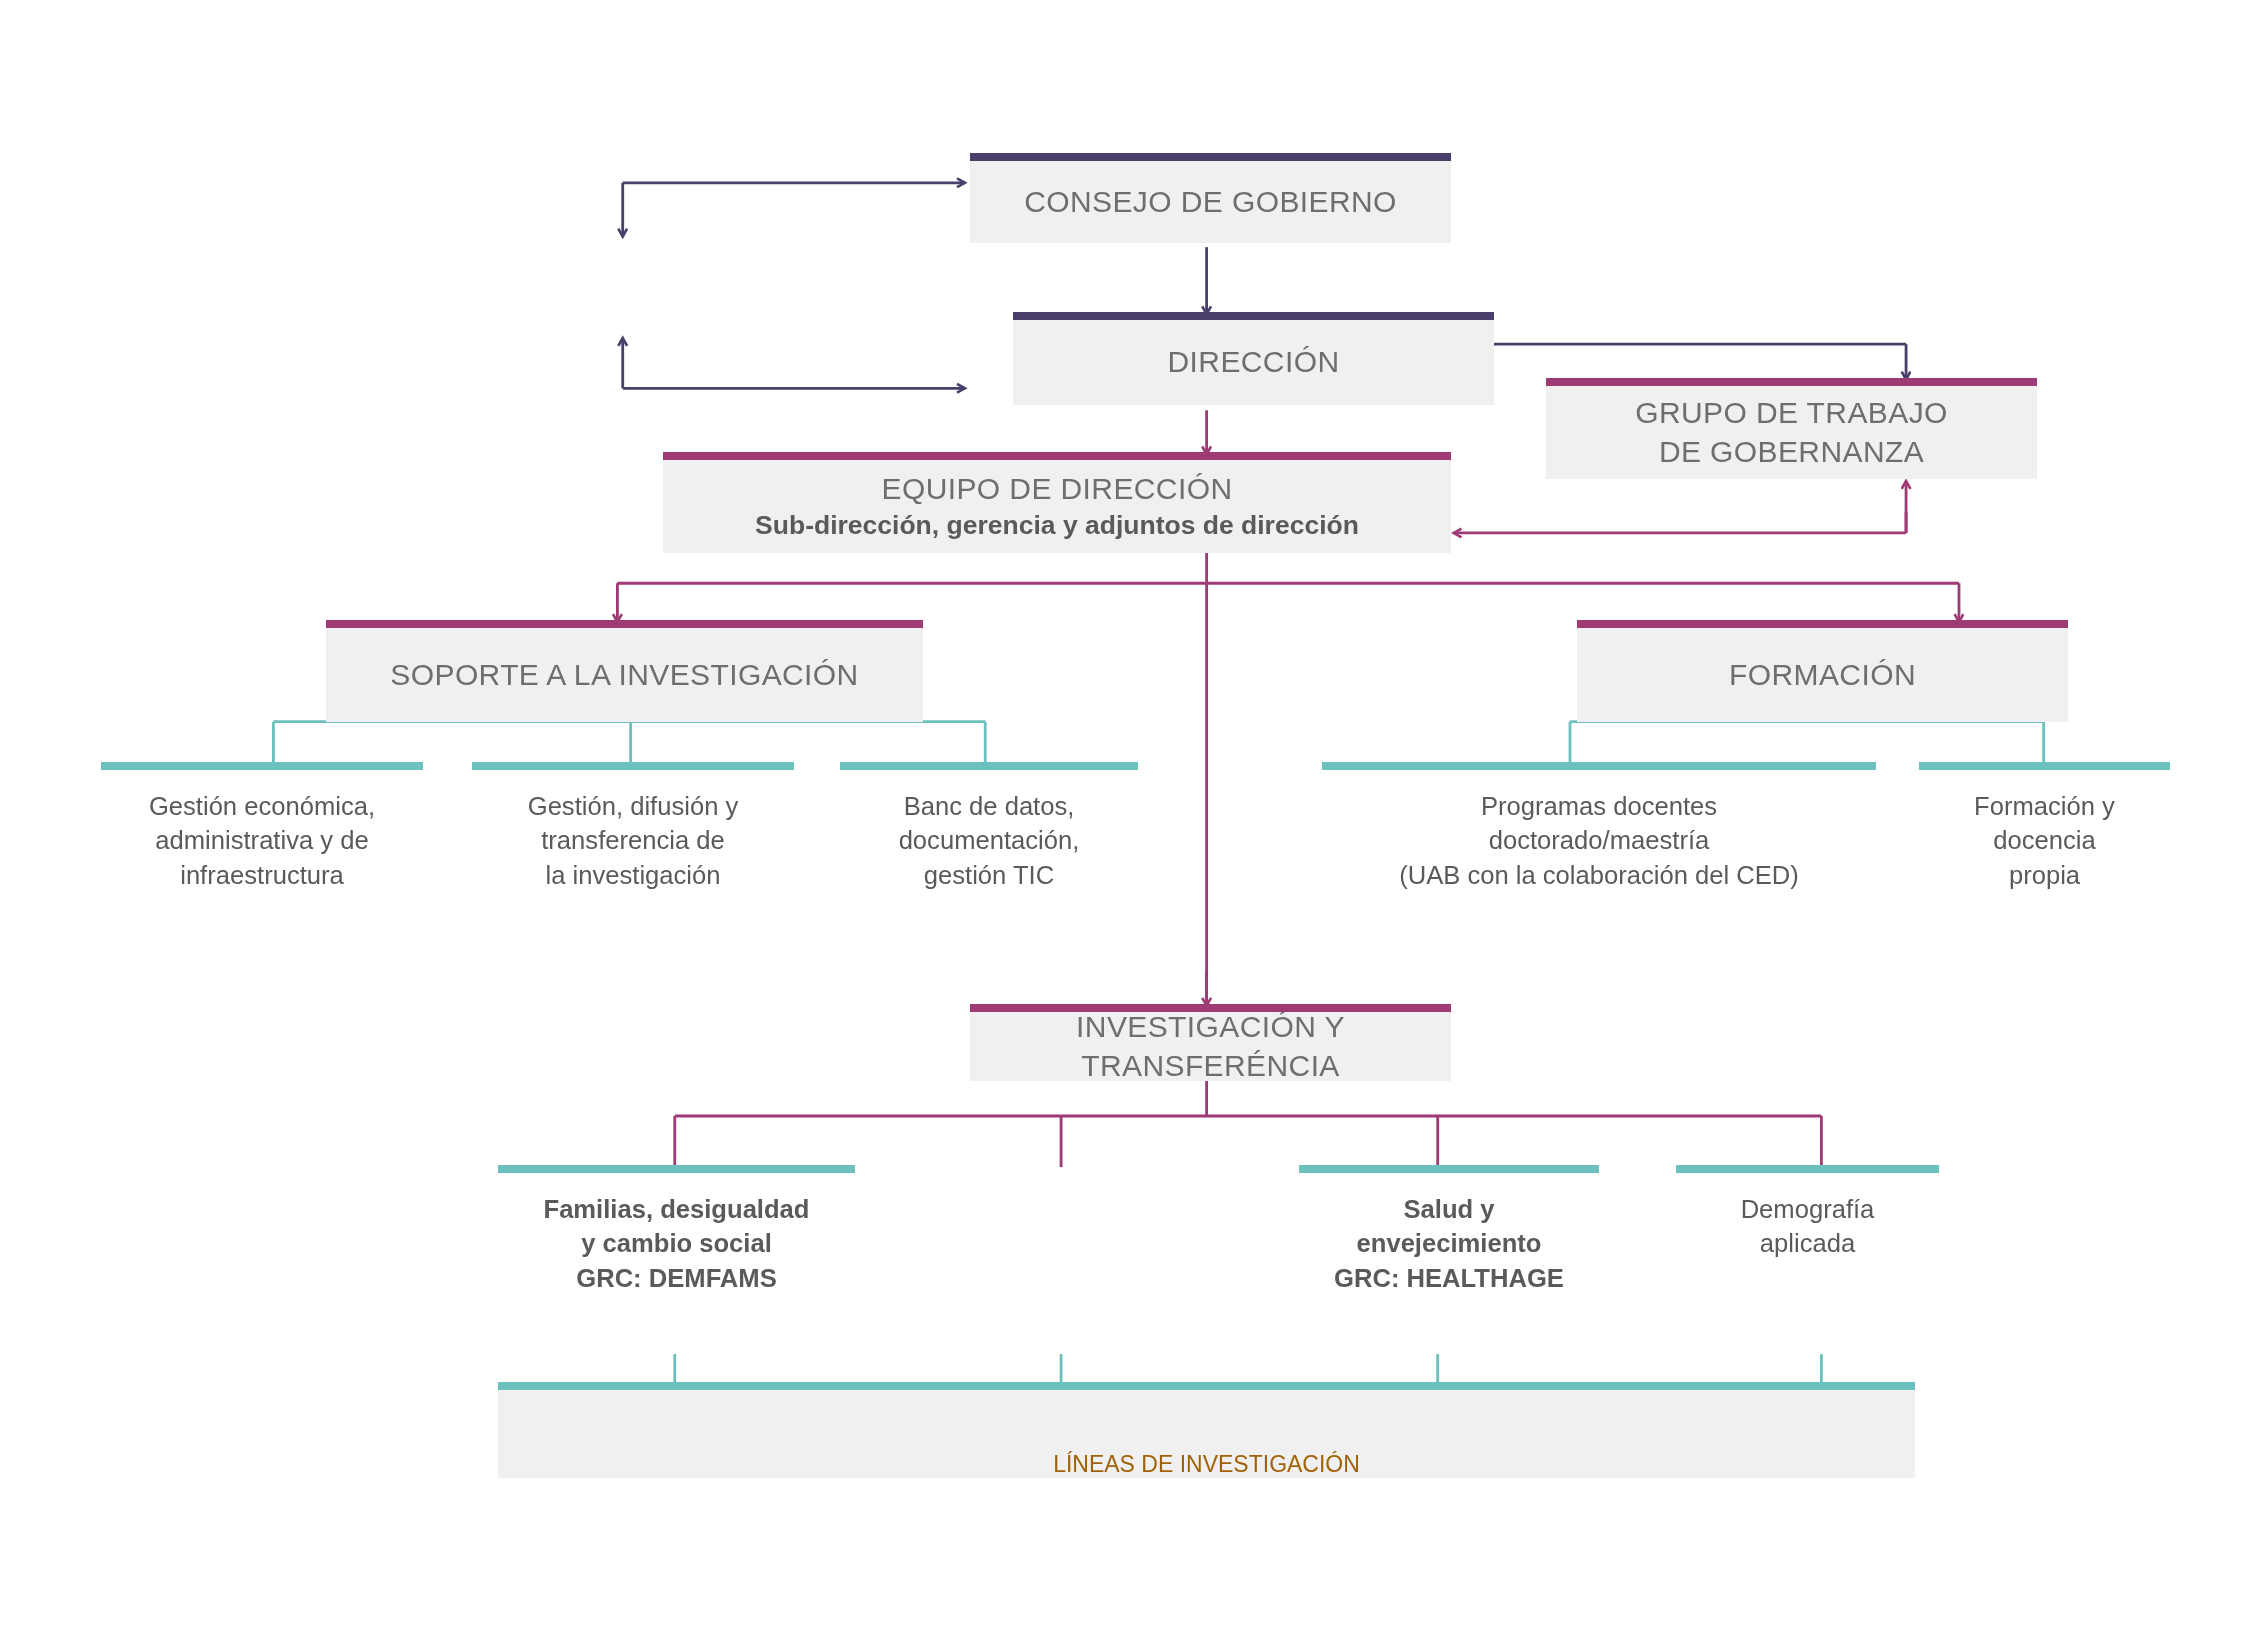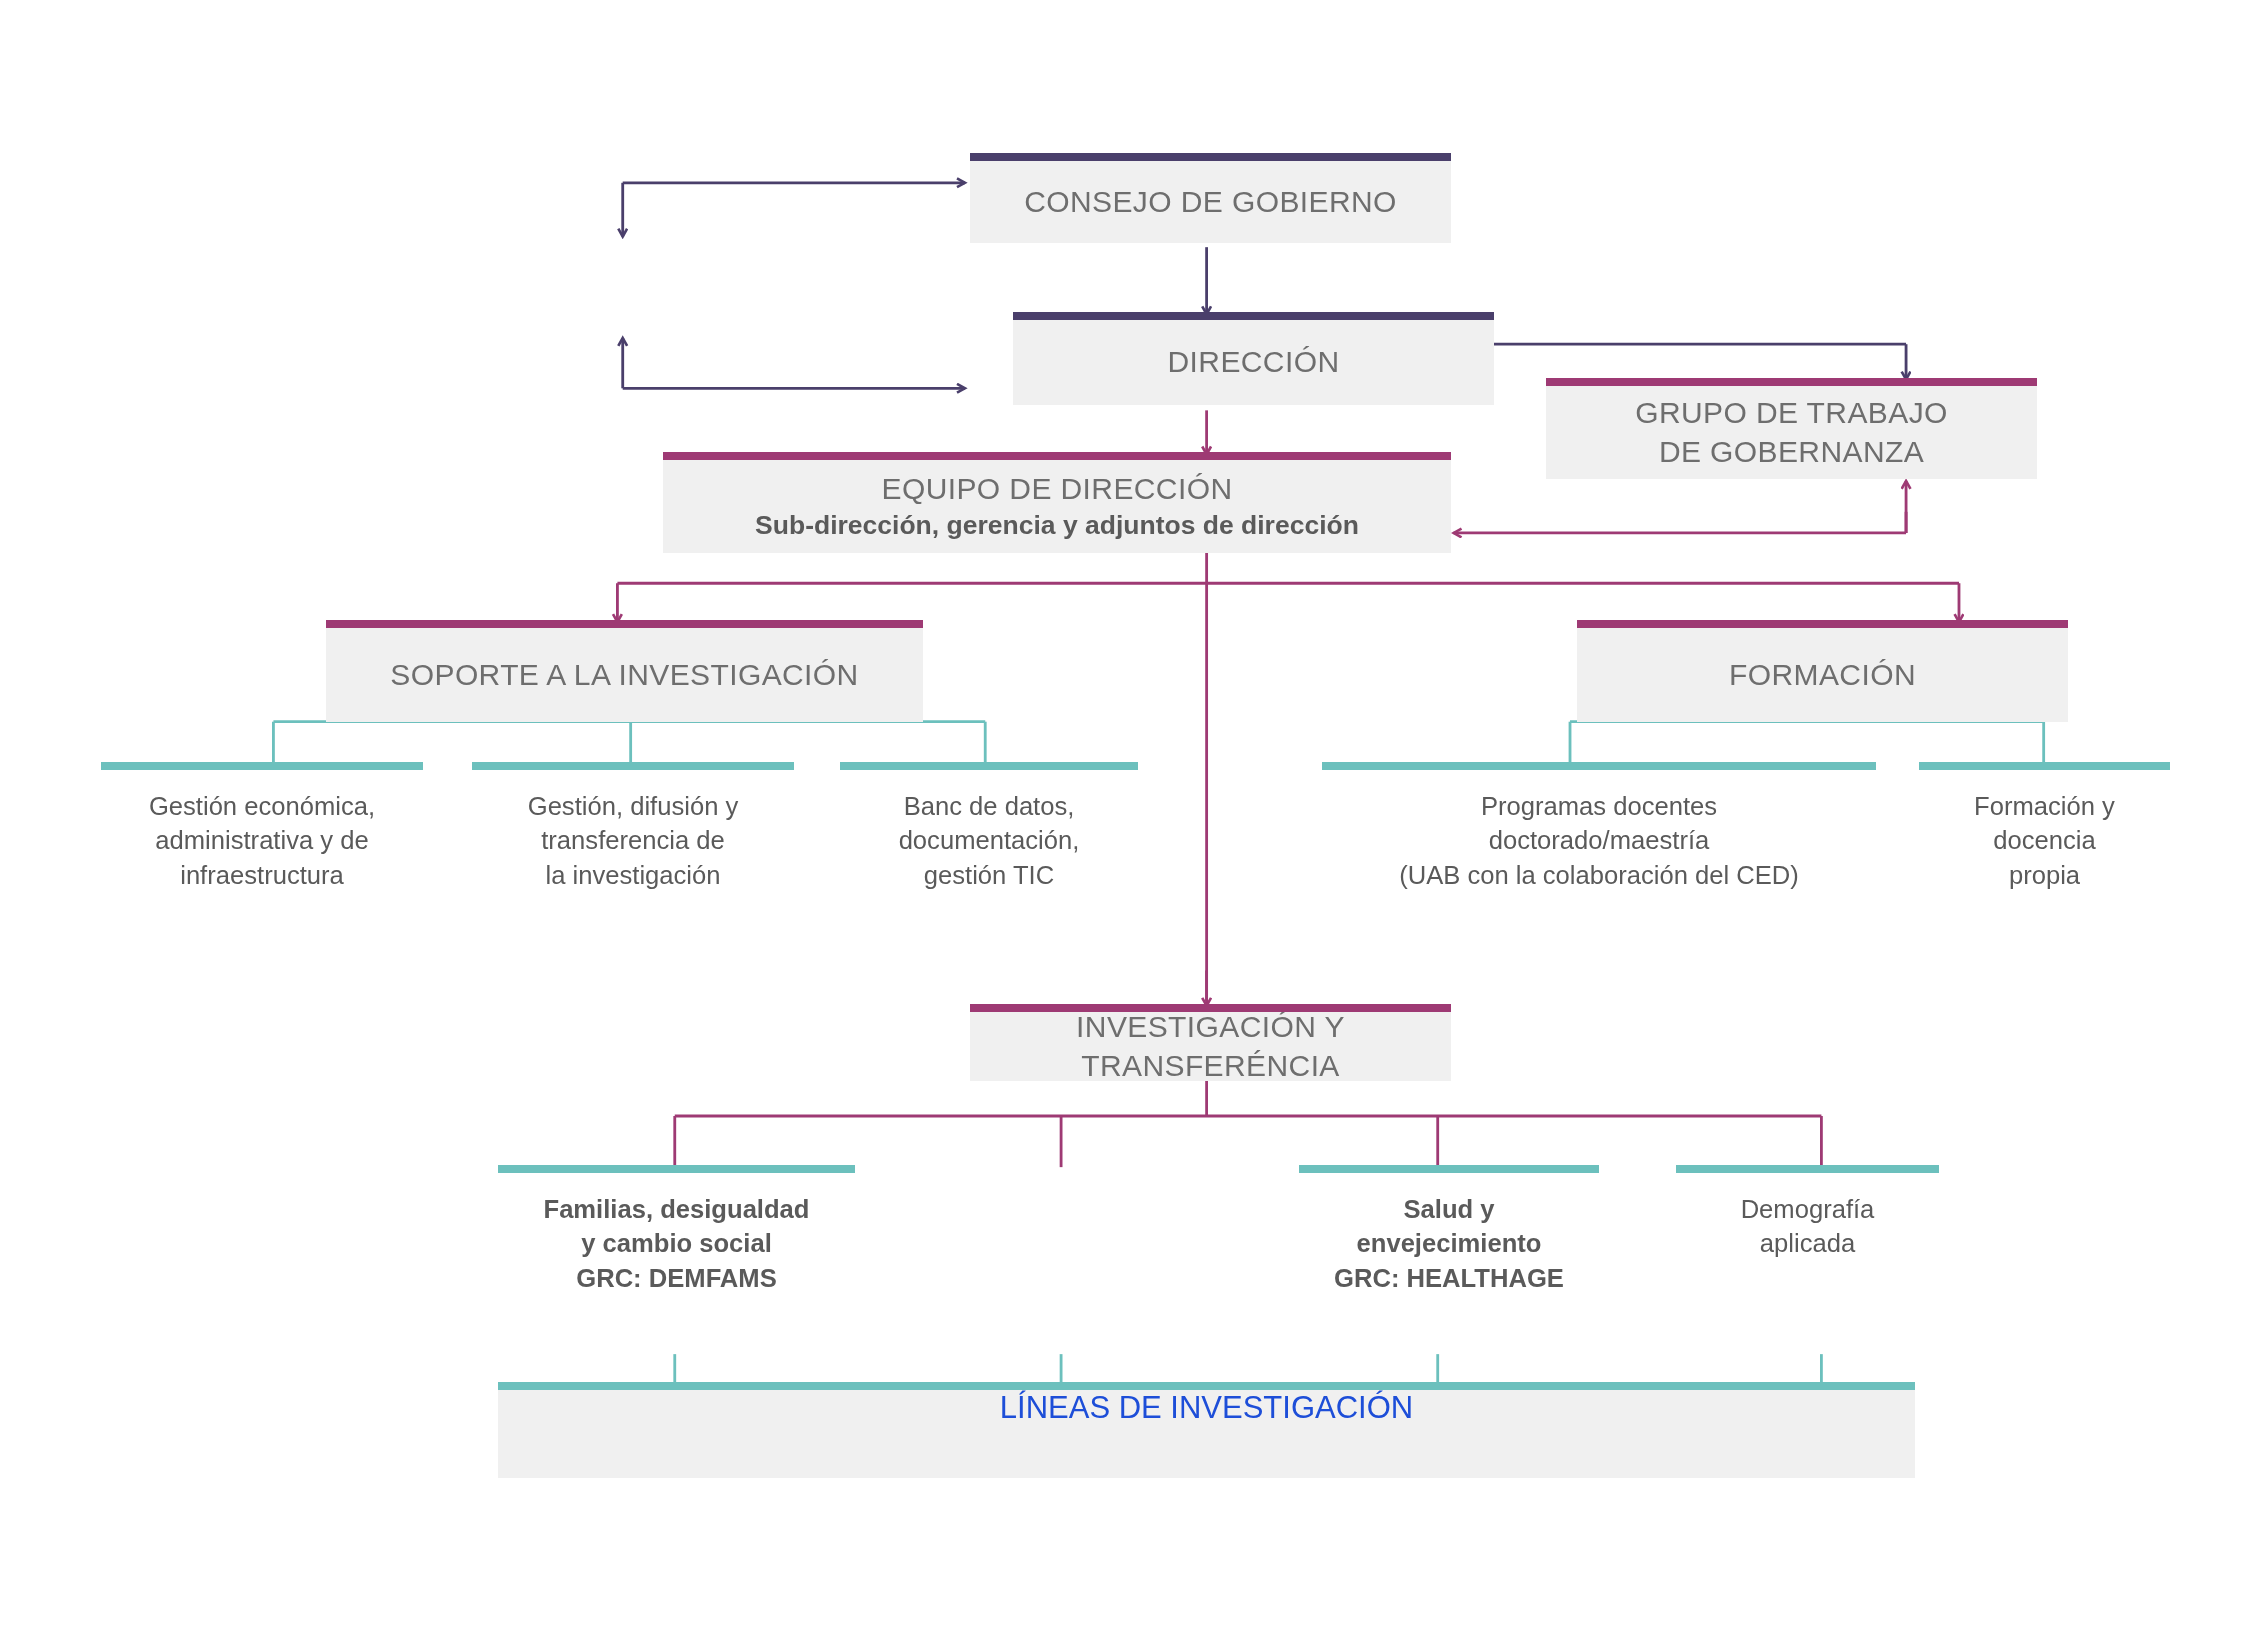--- a/index.html
+++ b/index.html
@@ -92,24 +92,24 @@
   .leaf .ln { display: block; }
 
   .leaf.bold .leaf-text { font-weight: 700; }
 
   
   .wide-bar {
     position: absolute;
     background: #f0f0f0;
     box-sizing: border-box;
     display: flex;
-    align-items: flex-start;
+    align-items: flex-end;
     justify-content: center;
-    color: #1d4ed8;
-    font-size: 31px;
+    color: #a16207;
+    font-size: 23px;
   }
   .wide-bar .cap {
     position: absolute;
     left: 0;
     right: 0;
     top: -8px;
     height: 8px;
     background: #6cc0bd;
   }
 </style>

